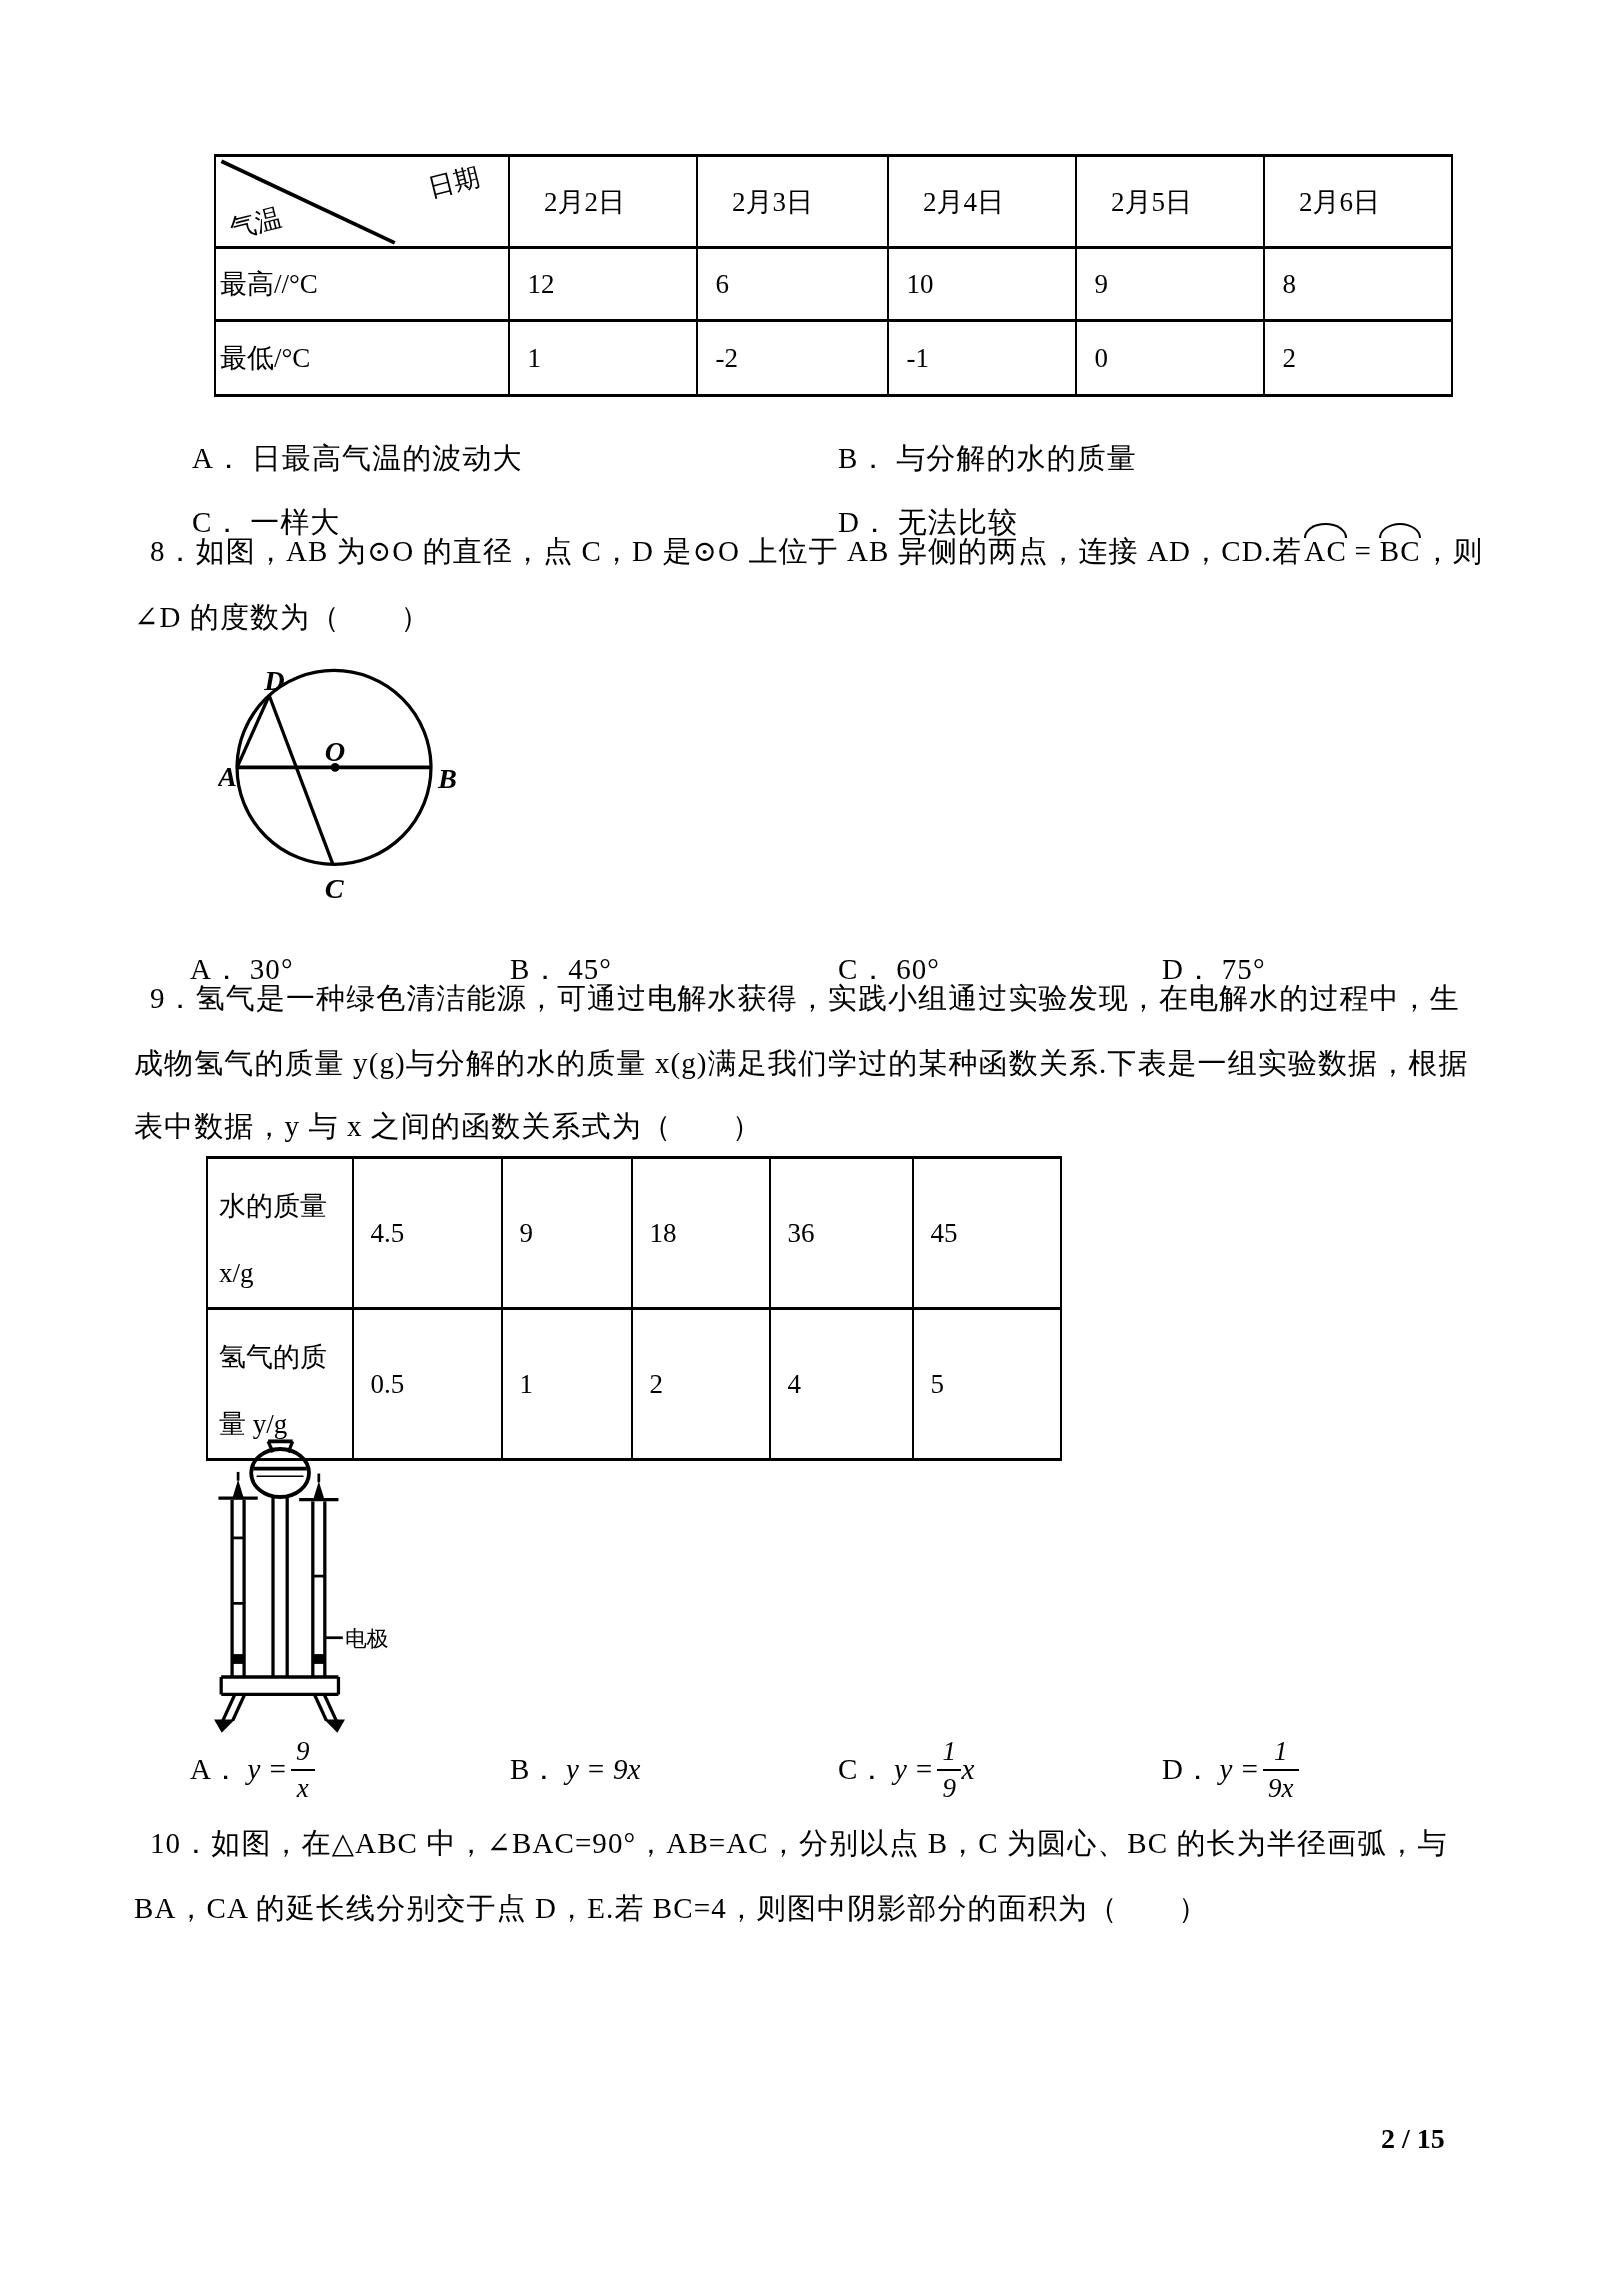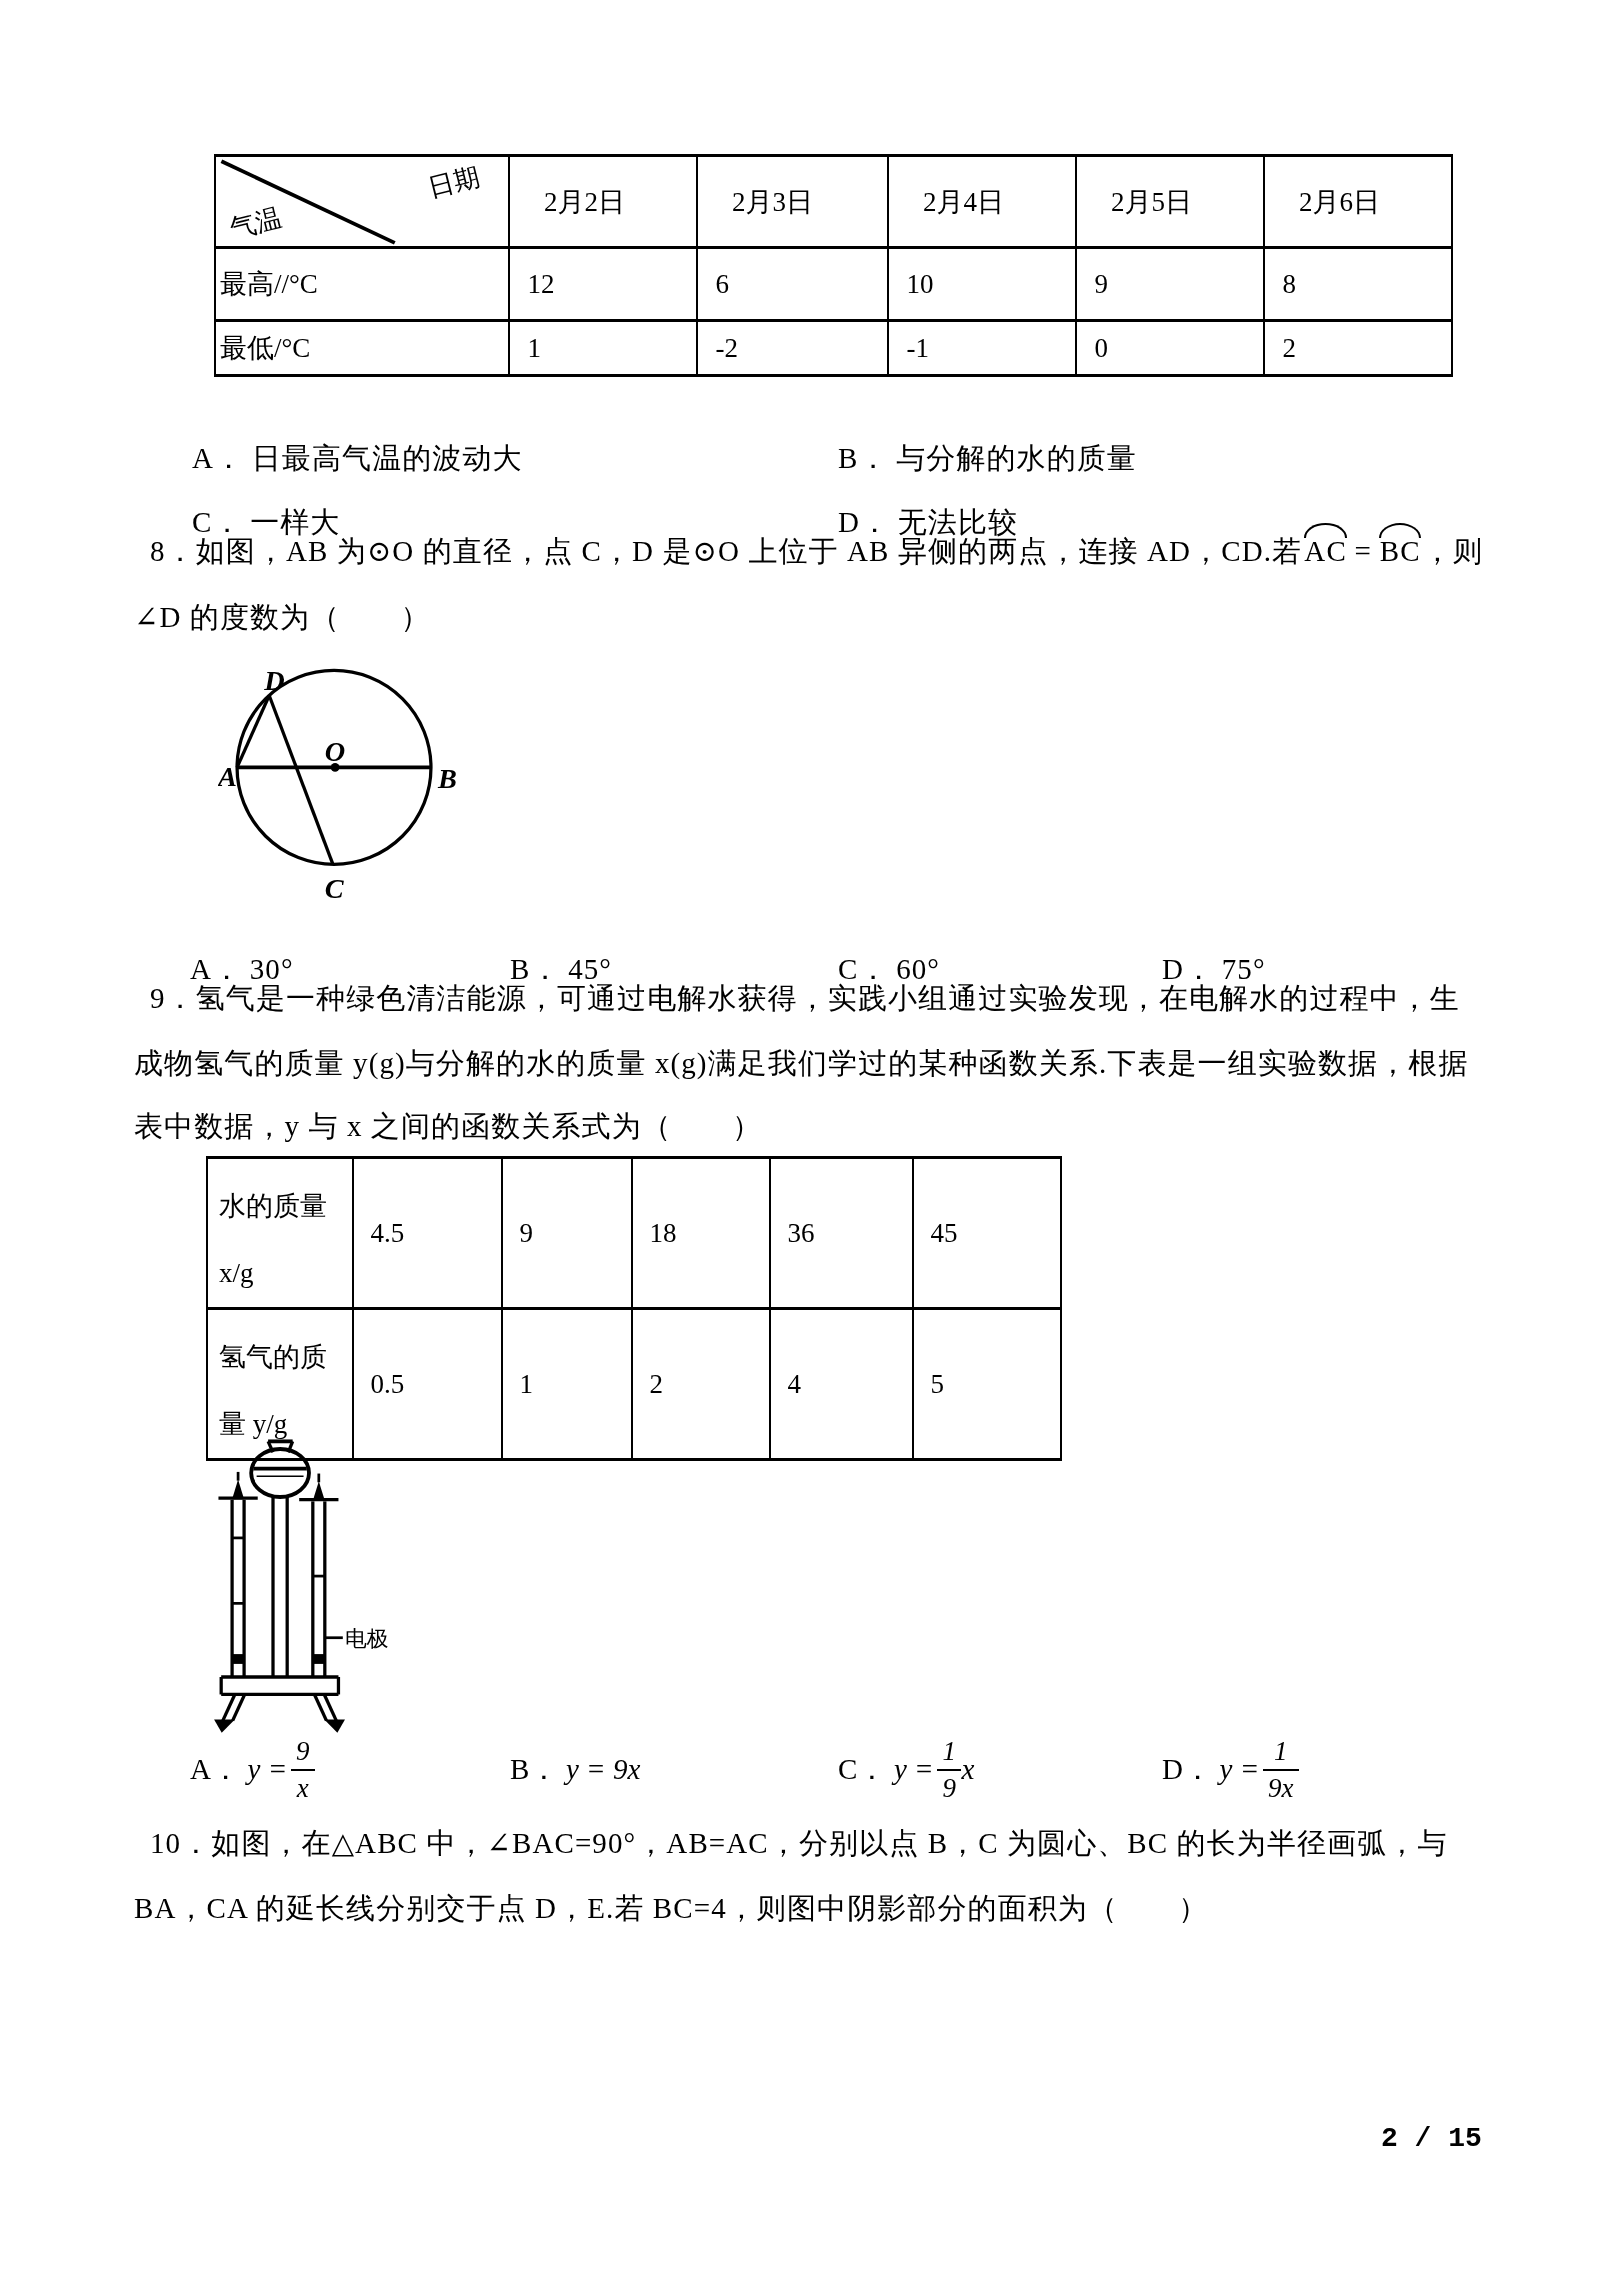--- a/index.html
+++ b/index.html
@@ -33,21 +33,21 @@
     border-top:2.2px solid #000;border-left:2.2px solid #000;border-right:2.2px solid #000;
     border-radius:50% 50% 0 0 / 100% 100% 0 0;}
   .eq{margin:0 5.5px;}
   .fropt{position:absolute;display:flex;align-items:center;height:93px;font-size:29px;}
   .frac{display:inline-block;text-align:center;vertical-align:middle;margin-left:3.3px;font-style:italic;}
   .frac .num{display:block;border-bottom:2.2px solid #000;padding:0 5.5px 1.1px 5.5px;font-size:27px;line-height:32px;}
   .frac .den{display:block;padding:1.1px 5.5px 0 5.5px;font-size:27px;line-height:32px;}
   
   .fig{position:absolute;}
   .fig svg text{font-family:"Liberation Serif","DejaVu Serif",serif;}
-  .pagenum{position:absolute;left:1381px;top:2123px;font-family:Liberation Mono, monospace;
+  .pagenum{position:absolute;left:1381px;top:2123px;font-family:Liberation Serif, serif;
     font-weight:bold;font-size:28px;}
 </style>
 </head>
 <body>
 
 <div id="page">
 
   <table class="t1">
     <colgroup>
       <col style="width:294px">
@@ -73,21 +73,21 @@
       <td class="date">2月6日</td>
     </tr>
     <tr style="height:73px">
       <td class="lab">最高//°C</td>
       <td class="val">12</td>
       <td class="val">6</td>
       <td class="val">10</td>
       <td class="val">9</td>
       <td class="val">8</td>
     </tr>
-    <tr style="height:55px">
+    <tr style="height:75px">
       <td class="lab">最低/°C</td>
       <td class="val">1</td>
       <td class="val">-2</td>
       <td class="val">-1</td>
       <td class="val">0</td>
       <td class="val">2</td>
     </tr>
   </tbody>
     </table>
 

